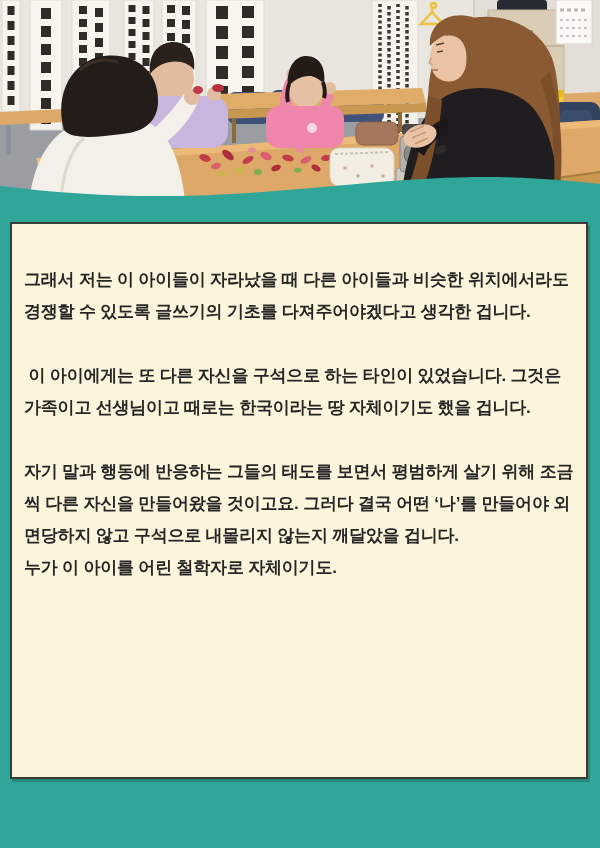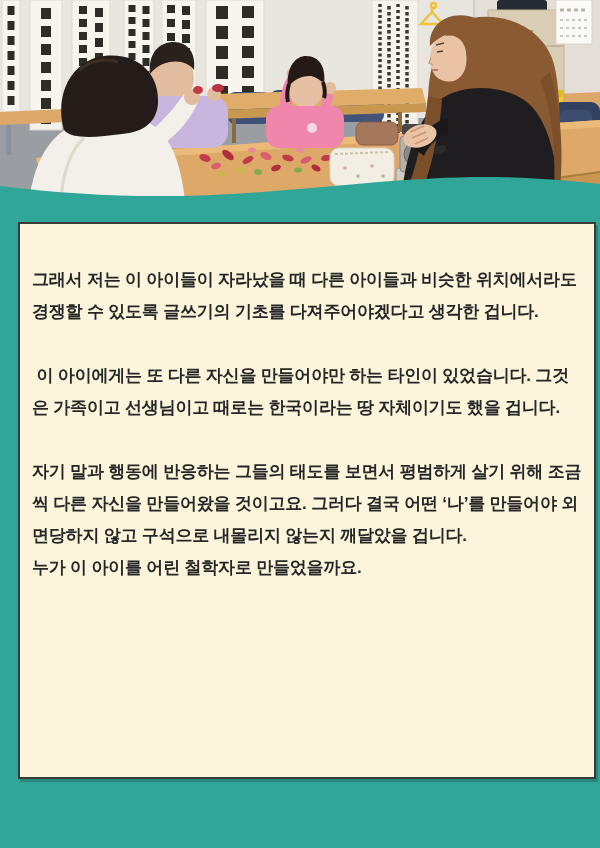--- a/index.html
+++ b/index.html
@@ -3,21 +3,21 @@
 <meta charset="utf-8">
 <style>
   html,body{margin:0;padding:0}
   body{
     width:600px;height:848px;position:relative;overflow:hidden;
     background:#2FA698;
     font-family:"Liberation Sans","DejaVu Sans",sans-serif;
   }
   .photo{position:absolute;top:0;left:0;width:600px;height:210px;line-height:0}
   .card{
-    position:absolute;left:18px;top:222px;width:578px;height:557px;
+    position:absolute;left:10px;top:222px;width:578px;height:557px;
     box-sizing:border-box;background:#FCF5DC;border:2px solid #3A3A36;
     box-shadow:2px 3px 0 rgba(25,60,54,.30);
     padding:40px 12px 18px;
   }
   .card p{
     margin:0 0 32px;font-size:17px;line-height:32px;font-weight:700;
     color:#262626;white-space:pre-wrap;word-break:break-all;
     overflow-wrap:break-word;letter-spacing:-0.2px;
   }
   .card p:last-child{margin-bottom:0}
@@ -222,16 +222,16 @@
       <path d="M410,132 l14,-6 M412,138 l14,-6 M415,144 l13,-6" stroke="#C79878" stroke-width="1.5" fill="none"></path>
       <rect x="434" y="146" width="12" height="7" rx="2" fill="#2E2A28" transform="rotate(-20 440 149)"></rect>
     </g>
 
     <path d="M0,186 C90,197 170,199 262,192 C352,185 420,176 498,177 C538,178 574,181 600,184 L600,210 L0,210 Z" fill="#2FA698"></path>
   </svg>
 </div>
 
 <div class="card">
   <p>그래서 저는 이 아이들이 자라났을 때 다른 아이들과 비슷한 위치에서라도 경쟁할 수 있도록 글쓰기의 기초를 다져주어야겠다고 생각한 겁니다.</p>
-  <p> 이 아이에게는 또 다른 자신을 만들어야만 하는 타인이 있었습니다. 그것은 가족이고 선생님이고 때로는 한국이라는 땅 자체이기도 했을 겁니다.</p>
+  <p> 이 아이에게는 또 다른 자신을 구석으로 하는 타인이 있었습니다. 그것은 가족이고 선생님이고 때로는 한국이라는 땅 자체이기도 했을 겁니다.</p>
   <p>자기 말과 행동에 반응하는 그들의 태도를 보면서 평범하게 살기 위해 조금씩 다른 자신을 만들어왔을 것이고요. 그러다 결국 어떤 ‘나’를 만들어야 외면당하지 않고 구석으로 내몰리지 않는지 깨달았을 겁니다.
-누가 이 아이를 어린 철학자로 만들었을까요.</p>
+누가 이 아이를 어린 철학자로 자체이기도.</p>
 </div>
 
 </body></html>

